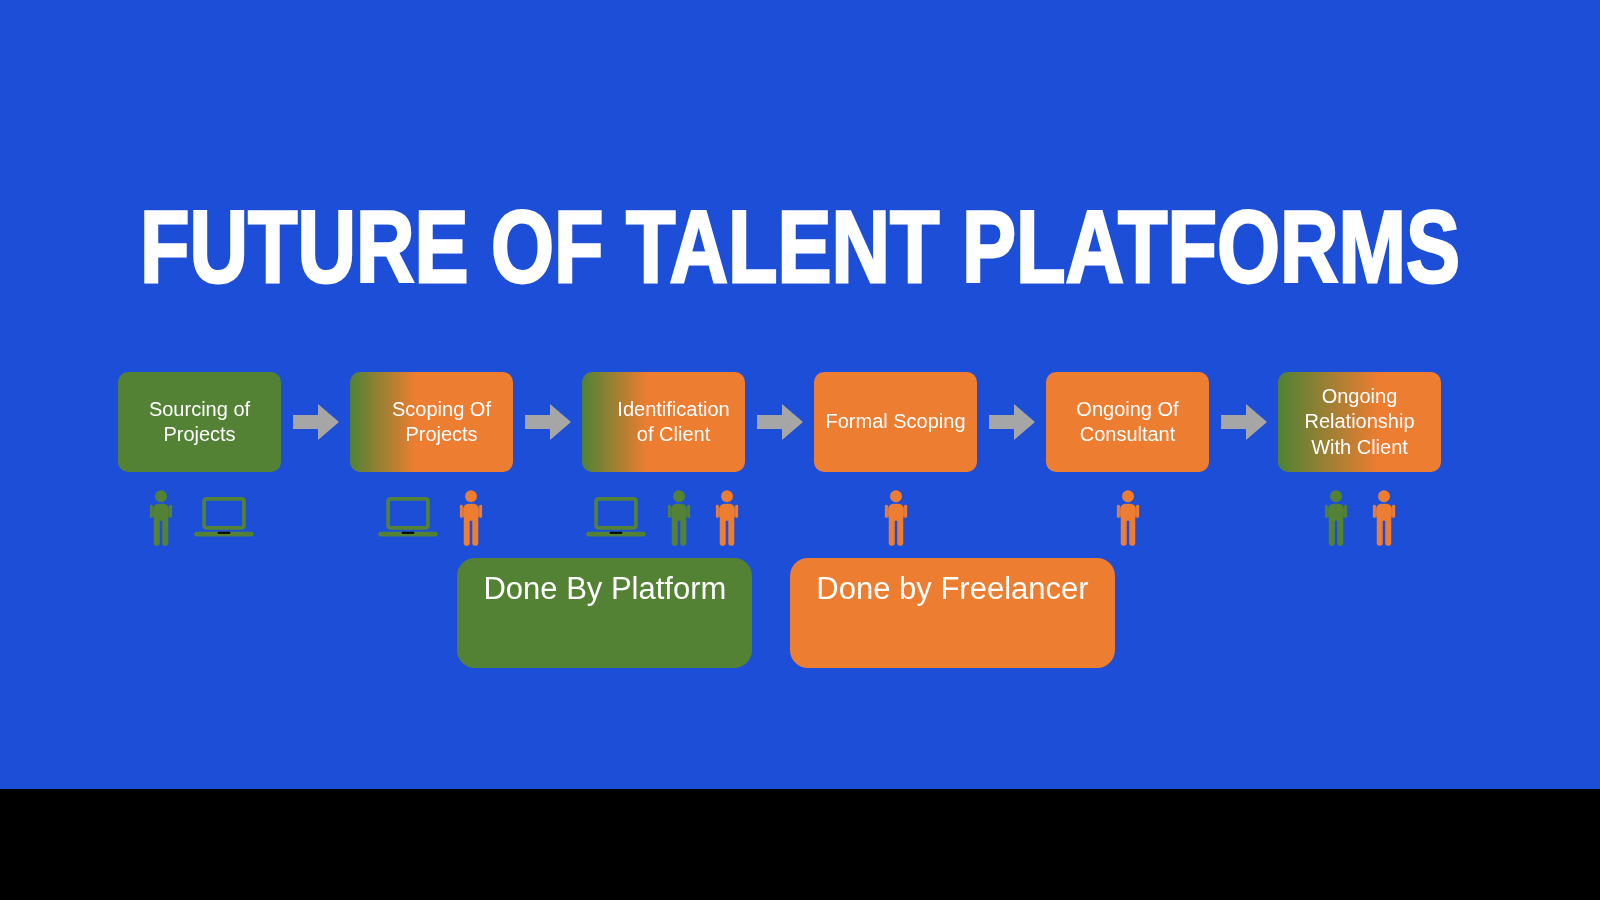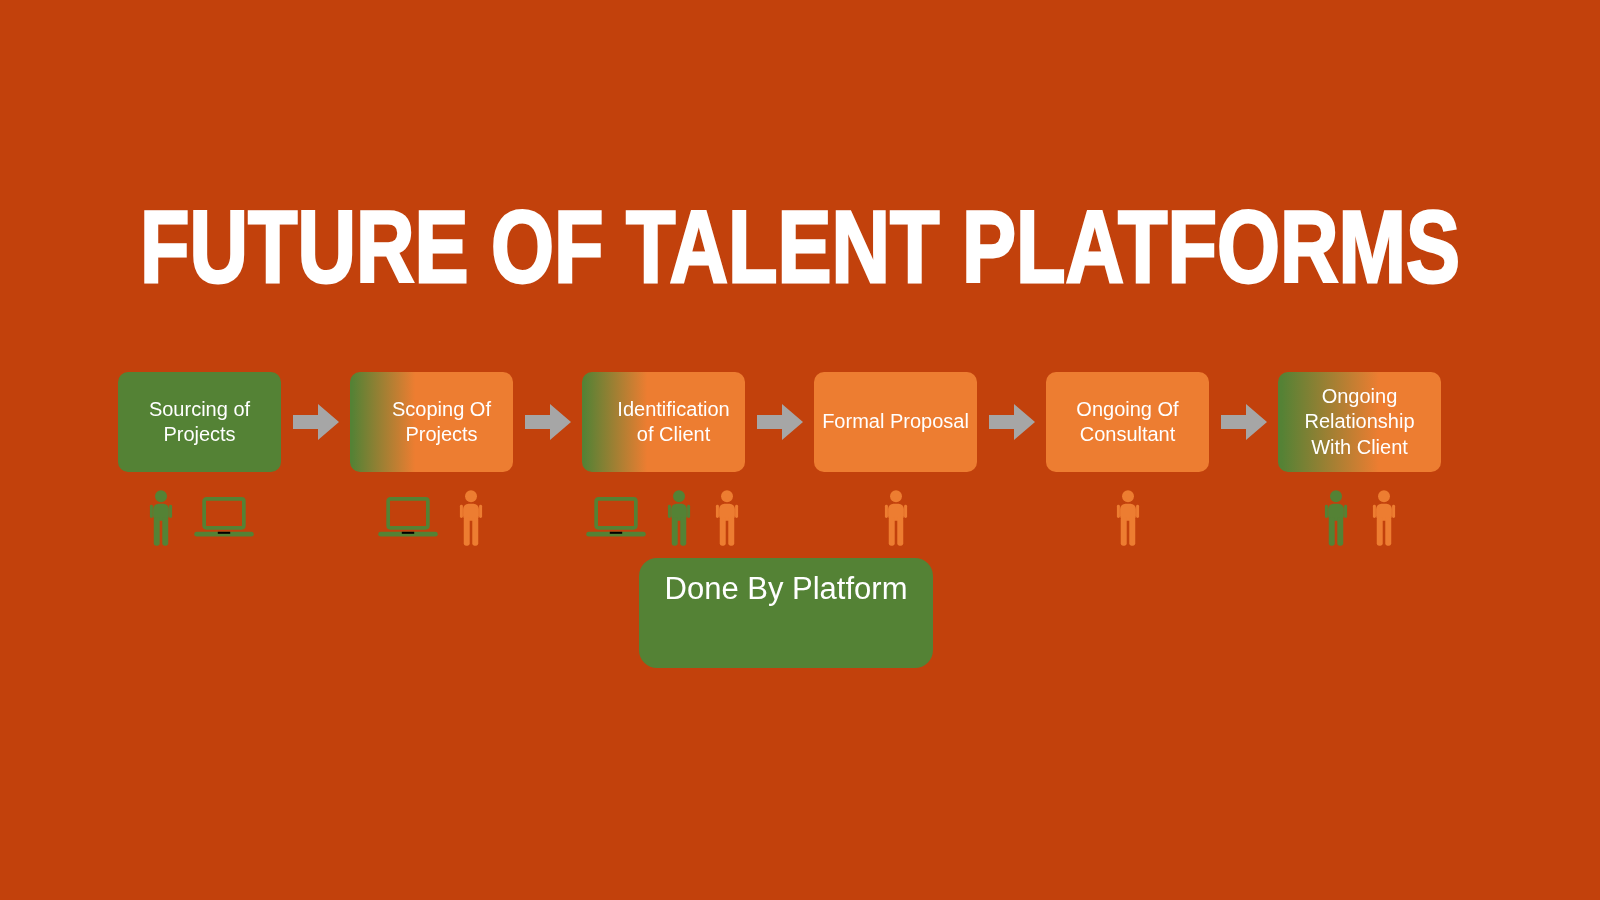--- a/index.html
+++ b/index.html
@@ -1,17 +1,17 @@
 <!DOCTYPE html>
 <html><head>
 <meta charset="utf-8">
 <style>
   html,body{margin:0;padding:0;background:#000;}
   .stage{
-    position:relative;width:1600px;height:900px;background:#c2410c;overflow:hidden;
+    position:relative;width:1600px;height:789px;background:#1d4ed8;overflow:hidden;
     font-family:"Liberation Sans", sans-serif;color:#fff;text-decoration:underline;
   }
   
   .title{
     position:absolute;top:196px;left:0;width:100%;margin:0;
     text-align:center;font-size:81px;font-weight:800;line-height:103px;
     letter-spacing:0px;color:#fff;-webkit-text-stroke:2.2px #fff;
     transform:scaleY(1.27);transform-origin:50% 50%;white-space:nowrap;
   }
   
@@ -141,21 +141,21 @@
     </div>
 
     <div class="arrow-slot">
       <svg class="ic-arrow">
           <use href="#sym-arrow"></use>
         </svg>
     </div>
 
     <div class="col">
       <div class="box fill-orange">
-        <span>Formal Proposal</span>
+        <span>Formal Scoping</span>
       </div>
       <div class="icons">
         <svg class="ic-person orange">
             <use href="#sym-person"></use>
           </svg>
       </div>
     </div>
 
     <div class="arrow-slot">
       <svg class="ic-arrow">
@@ -193,15 +193,18 @@
           </svg>
       </div>
     </div>
 
   </div>
 
   <div class="legend">
     <div class="legend-box fill-green">
       <span>Done By Platform</span>
     </div>
+    <div class="legend-box fill-orange">
+      <span>Done by Freelancer</span>
+    </div>
   </div>
 
 </div>
 
 </body></html>

